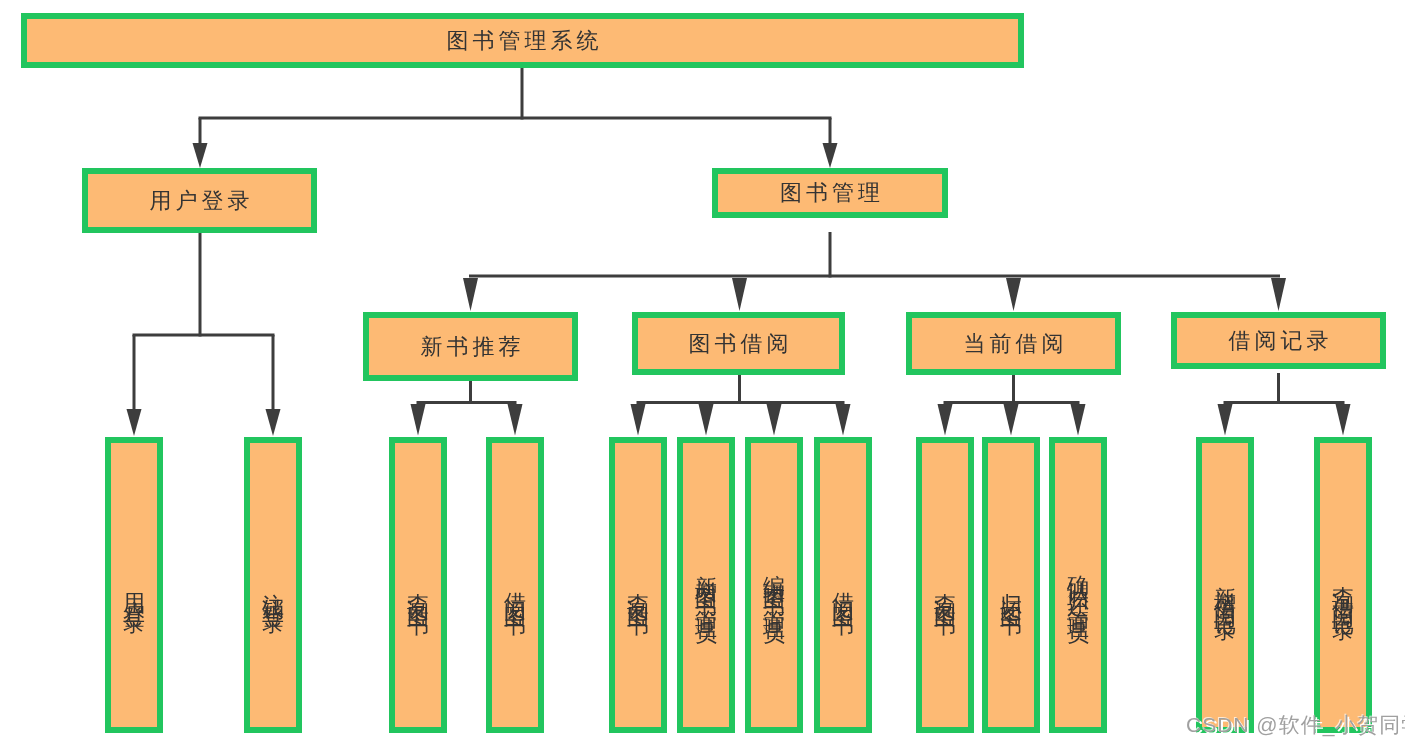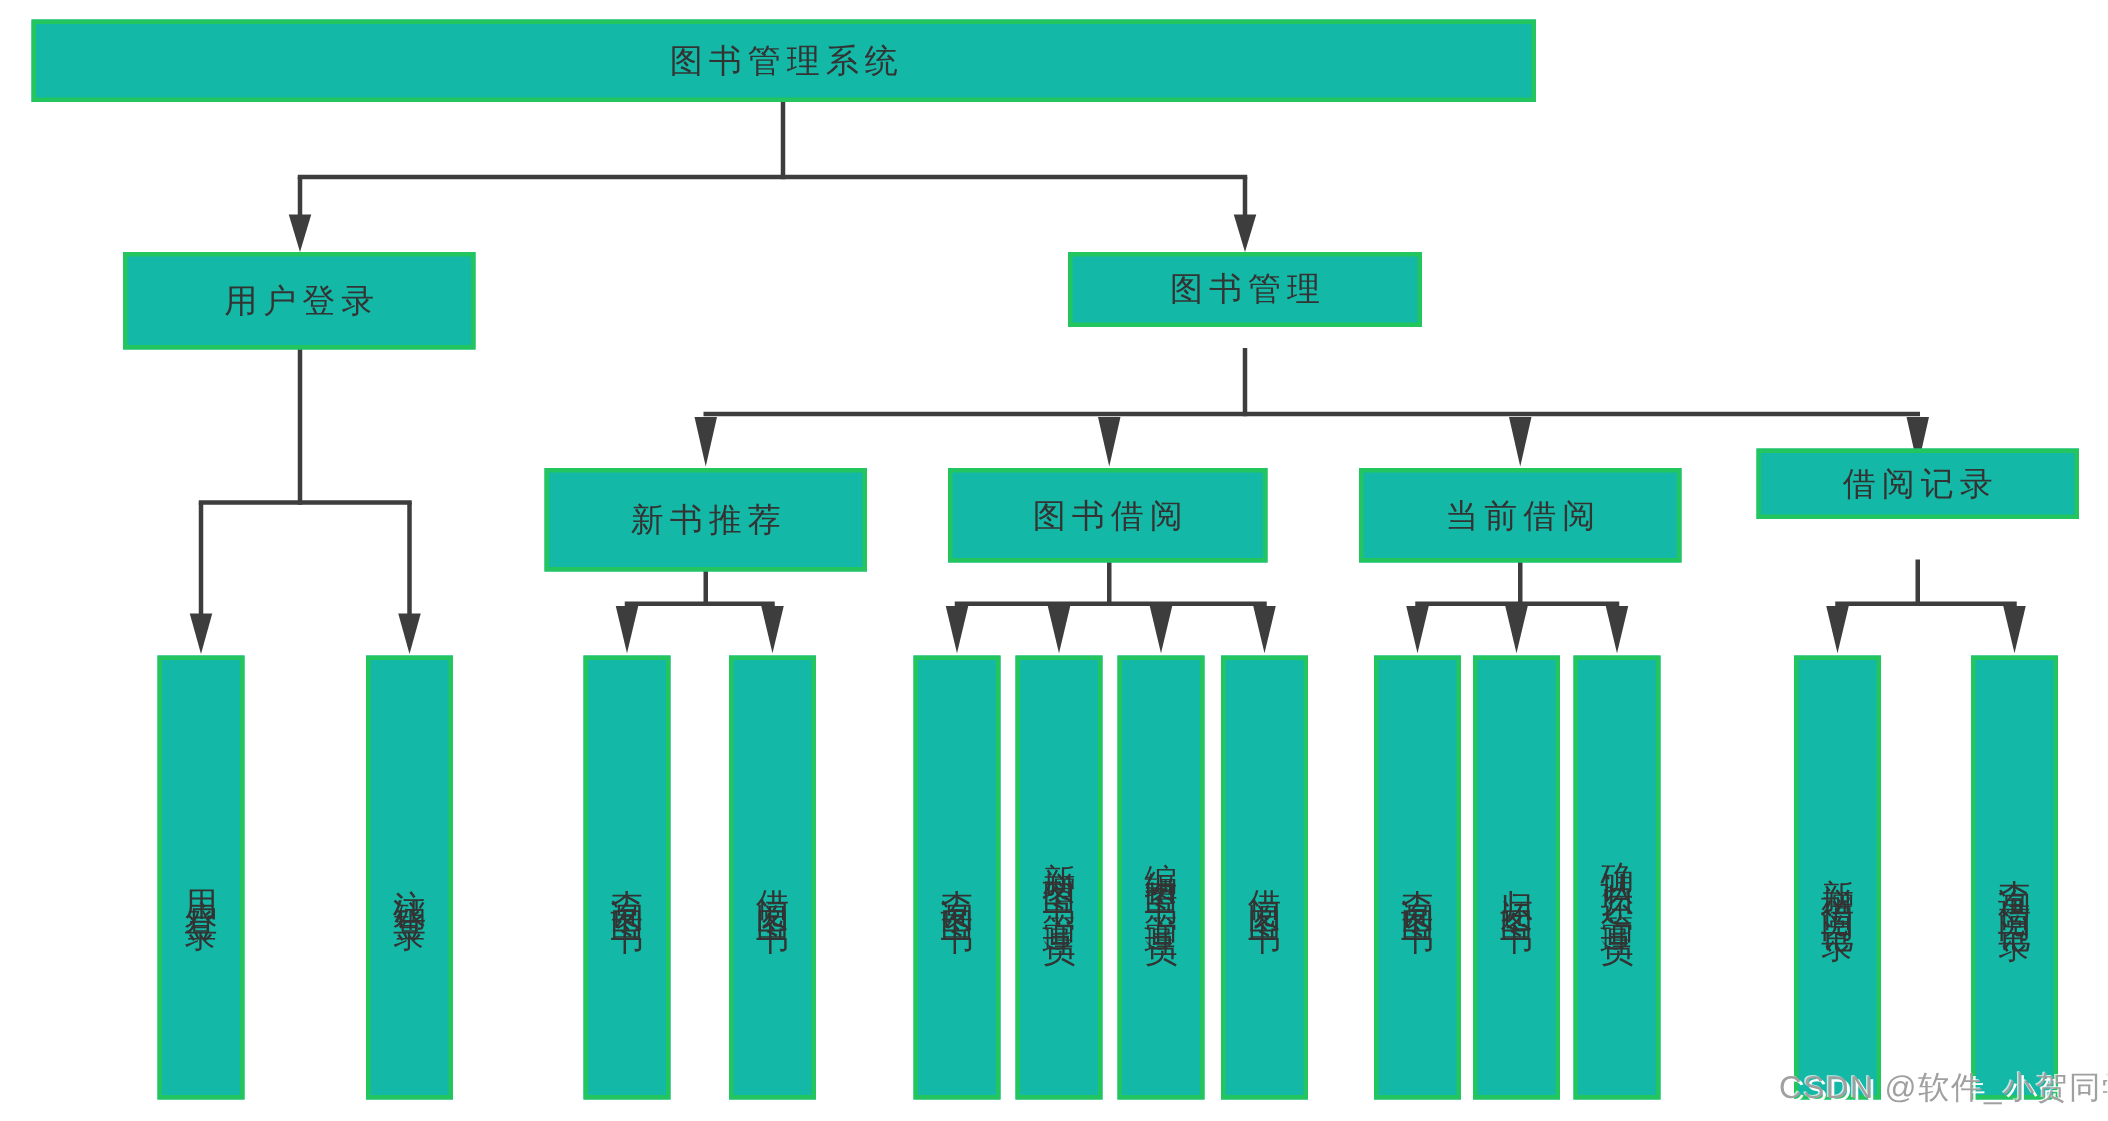--- a/index.html
+++ b/index.html
@@ -4,22 +4,22 @@
 <style>
   html,body{margin:0;padding:0;background:#fff;}
   .canvas{
     position:relative;width:1405px;height:747px;background:#ffffff;
     font-family:"Liberation Sans","DejaVu Sans",sans-serif;overflow:hidden;
   }
   svg.connectors{position:absolute;left:0;top:0;z-index:1;}
   svg.connectors line{stroke:#3d3d3d;stroke-width:3;}
   svg.connectors polygon{fill:#3d3d3d;stroke:none;}
   .node{
-    position:absolute;box-sizing:border-box;background:#14b8a6;
-    border:3px solid #22c55e;display:flex;align-items:center;justify-content:center;
+    position:absolute;box-sizing:border-box;background:#fdba74;
+    border:6px solid #22c55e;display:flex;align-items:center;justify-content:center;
     color:#333333;z-index:2;
   }
   .node.h .lbl{
     font-size:22px;letter-spacing:4px;text-indent:4px;white-space:nowrap;
   }
   .node.v .lbl{
     writing-mode:vertical-rl;text-orientation:mixed;
     font-size:22px;letter-spacing:7px;padding-top:7px;line-height:1;
   }
   .watermark{
@@ -100,21 +100,21 @@
 
   <div class="node h" style="left:363px;top:312px;width:215px;height:69px">
     <span class="lbl">新书推荐</span>
   </div>
   <div class="node h" style="left:632px;top:312px;width:213px;height:63px">
     <span class="lbl">图书借阅</span>
   </div>
   <div class="node h" style="left:906px;top:312px;width:215px;height:63px">
     <span class="lbl">当前借阅</span>
   </div>
-  <div class="node h" style="left:1171px;top:299px;width:215px;height:47px">
+  <div class="node h" style="left:1171px;top:312px;width:215px;height:57px">
     <span class="lbl">借阅记录</span>
   </div>
 
   <div class="node v" style="left:105px;top:437px;width:58px;height:296px">
     <span class="lbl">用户登录</span>
   </div>
   <div class="node v" style="left:244px;top:437px;width:58px;height:296px">
     <span class="lbl">注销登录</span>
   </div>
 

